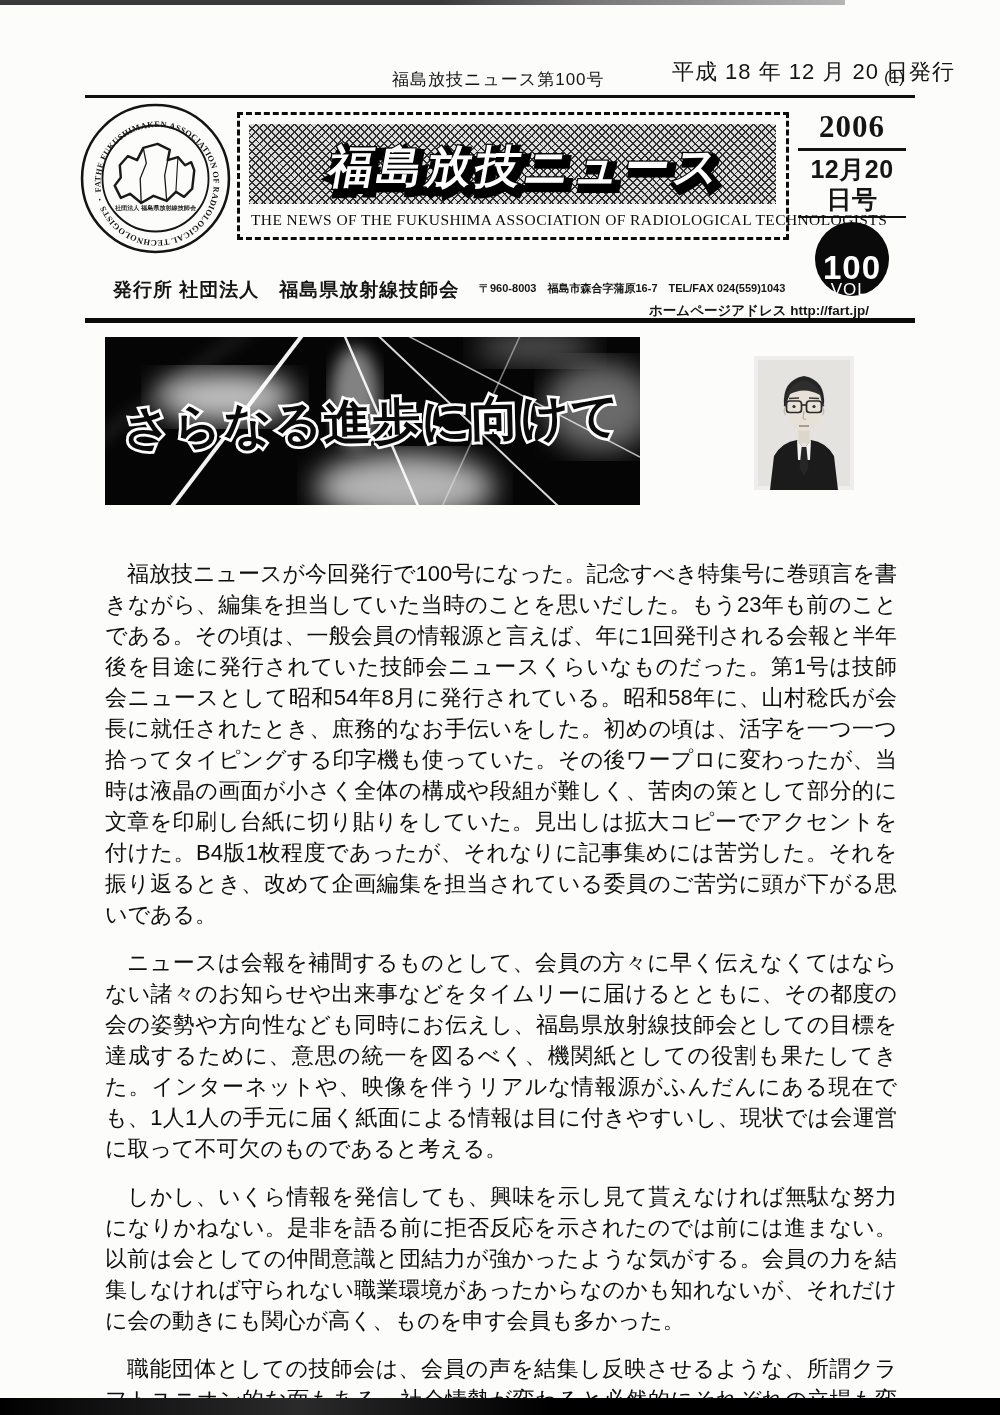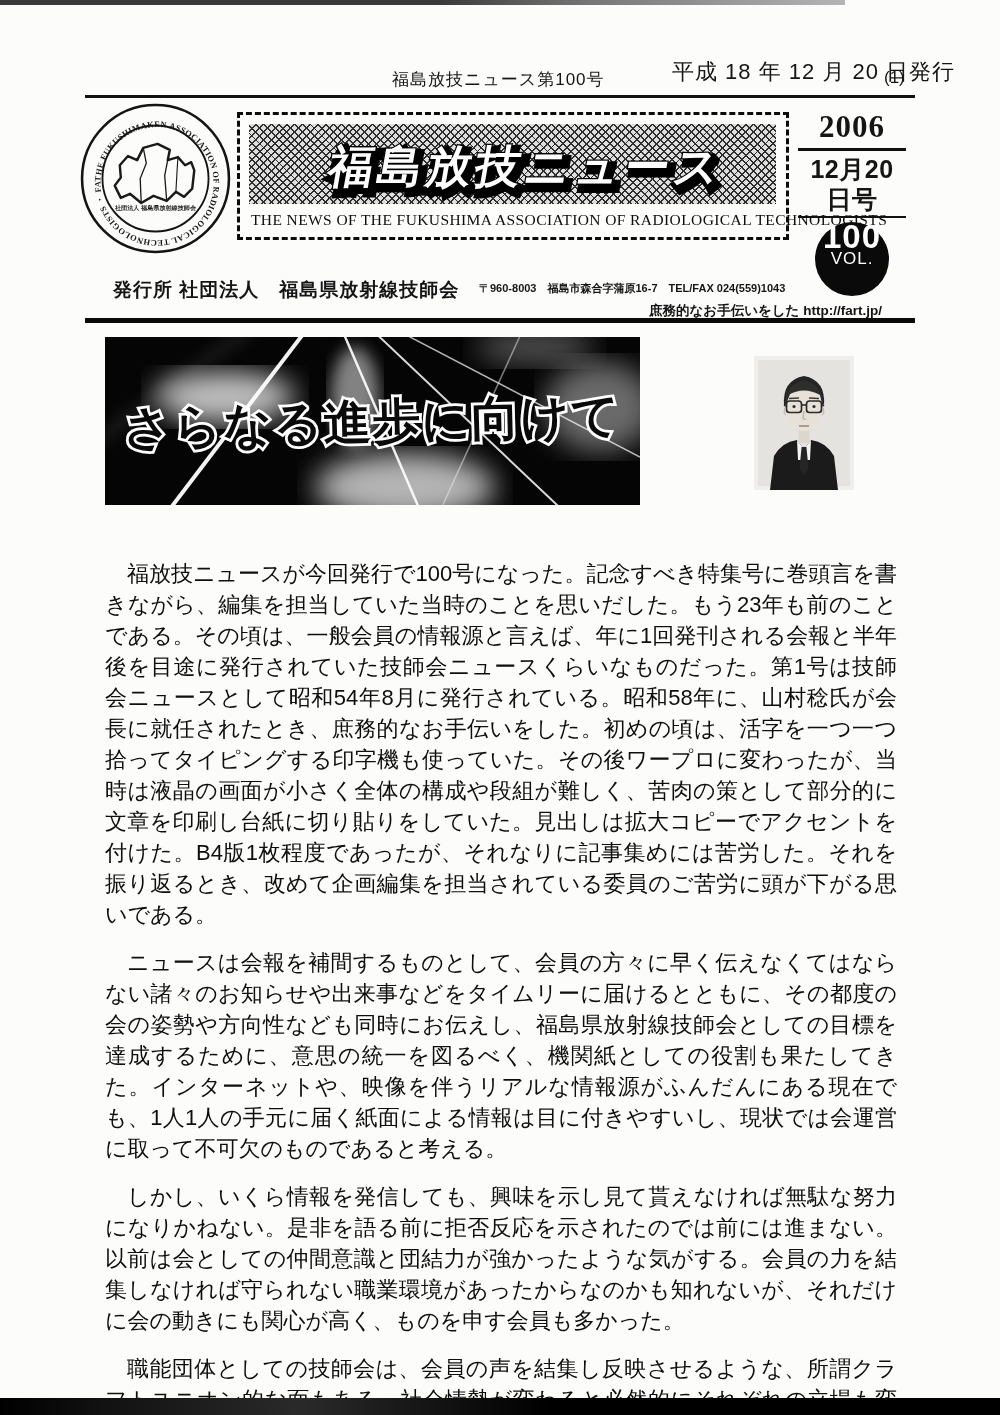--- a/index.html
+++ b/index.html
@@ -41,21 +41,21 @@
   .mast-sub{position:absolute;left:11px;top:96px;width:534px;
     font-family:"Liberation Serif", serif;font-size:15.5px;letter-spacing:.4px;
     white-space:nowrap;color:#0d0d0d;}
 
   
   .issue-col{position:absolute;left:798px;top:108px;width:108px;text-align:center;}
   .issue-year{font-size:31px;font-weight:600;letter-spacing:1px;line-height:38px;font-family:Liberation Serif, serif;}
   .icol-rule{height:2.5px;background:#111;margin:2px 0 3px 0;}
   .issue-date{font-size:25px;font-weight:600;letter-spacing:0.5px;line-height:30px;}
   .vol-badge{width:74px;height:74px;border-radius:50%;background:#0a0a0a;margin:4px auto 0 auto;
-    display:flex;flex-direction:column;align-items:center;justify-content:flex-start;color:#fff;}
+    display:flex;flex-direction:column;align-items:center;justify-content:flex-end;color:#fff;}
   .vol-num{font-size:33px;font-weight:800;line-height:30px;letter-spacing:1px;}
   .vol-label{font-size:17px;letter-spacing:1px;line-height:13px;}
 
   
   .pub-issuer{position:absolute;left:113px;top:277px;font-size:19px;font-weight:600;letter-spacing:1px;}
   .pub-address{position:absolute;left:479px;top:281px;font-size:11px;font-weight:700;letter-spacing:0px;}
   .pub-home{position:absolute;left:649px;top:302px;font-size:13.5px;font-weight:700;}
   .section-rule{position:absolute;left:85px;top:318px;width:830px;height:5px;background:#0b0b0b;}
 
   
@@ -120,21 +120,21 @@
     <div class="issue-date">12月20日号</div>
     <div class="icol-rule"></div>
     <div class="vol-badge">
       <div class="vol-num">100</div>
       <div class="vol-label">VOL.</div>
     </div>
   </div>
 
   <div class="pub-issuer">発行所 社団法人　福島県放射線技師会</div>
   <div class="pub-address">〒960-8003　福島市森合字蒲原16-7　TEL/FAX 024(559)1043</div>
-  <div class="pub-home">庶務的なお手伝いをした http://fart.jp/</div>
+  <div class="pub-home">ホームページアドレス http://fart.jp/</div>
   <div class="section-rule"></div>
 
   <svg class="banner" viewBox="0 0 535 168">
     <defs>
       <filter id="blur8">
           <feGaussianBlur stdDeviation="8"></feGaussianBlur>
         </filter>
       <filter id="blur14">
           <feGaussianBlur stdDeviation="14"></feGaussianBlur>
         </filter>

